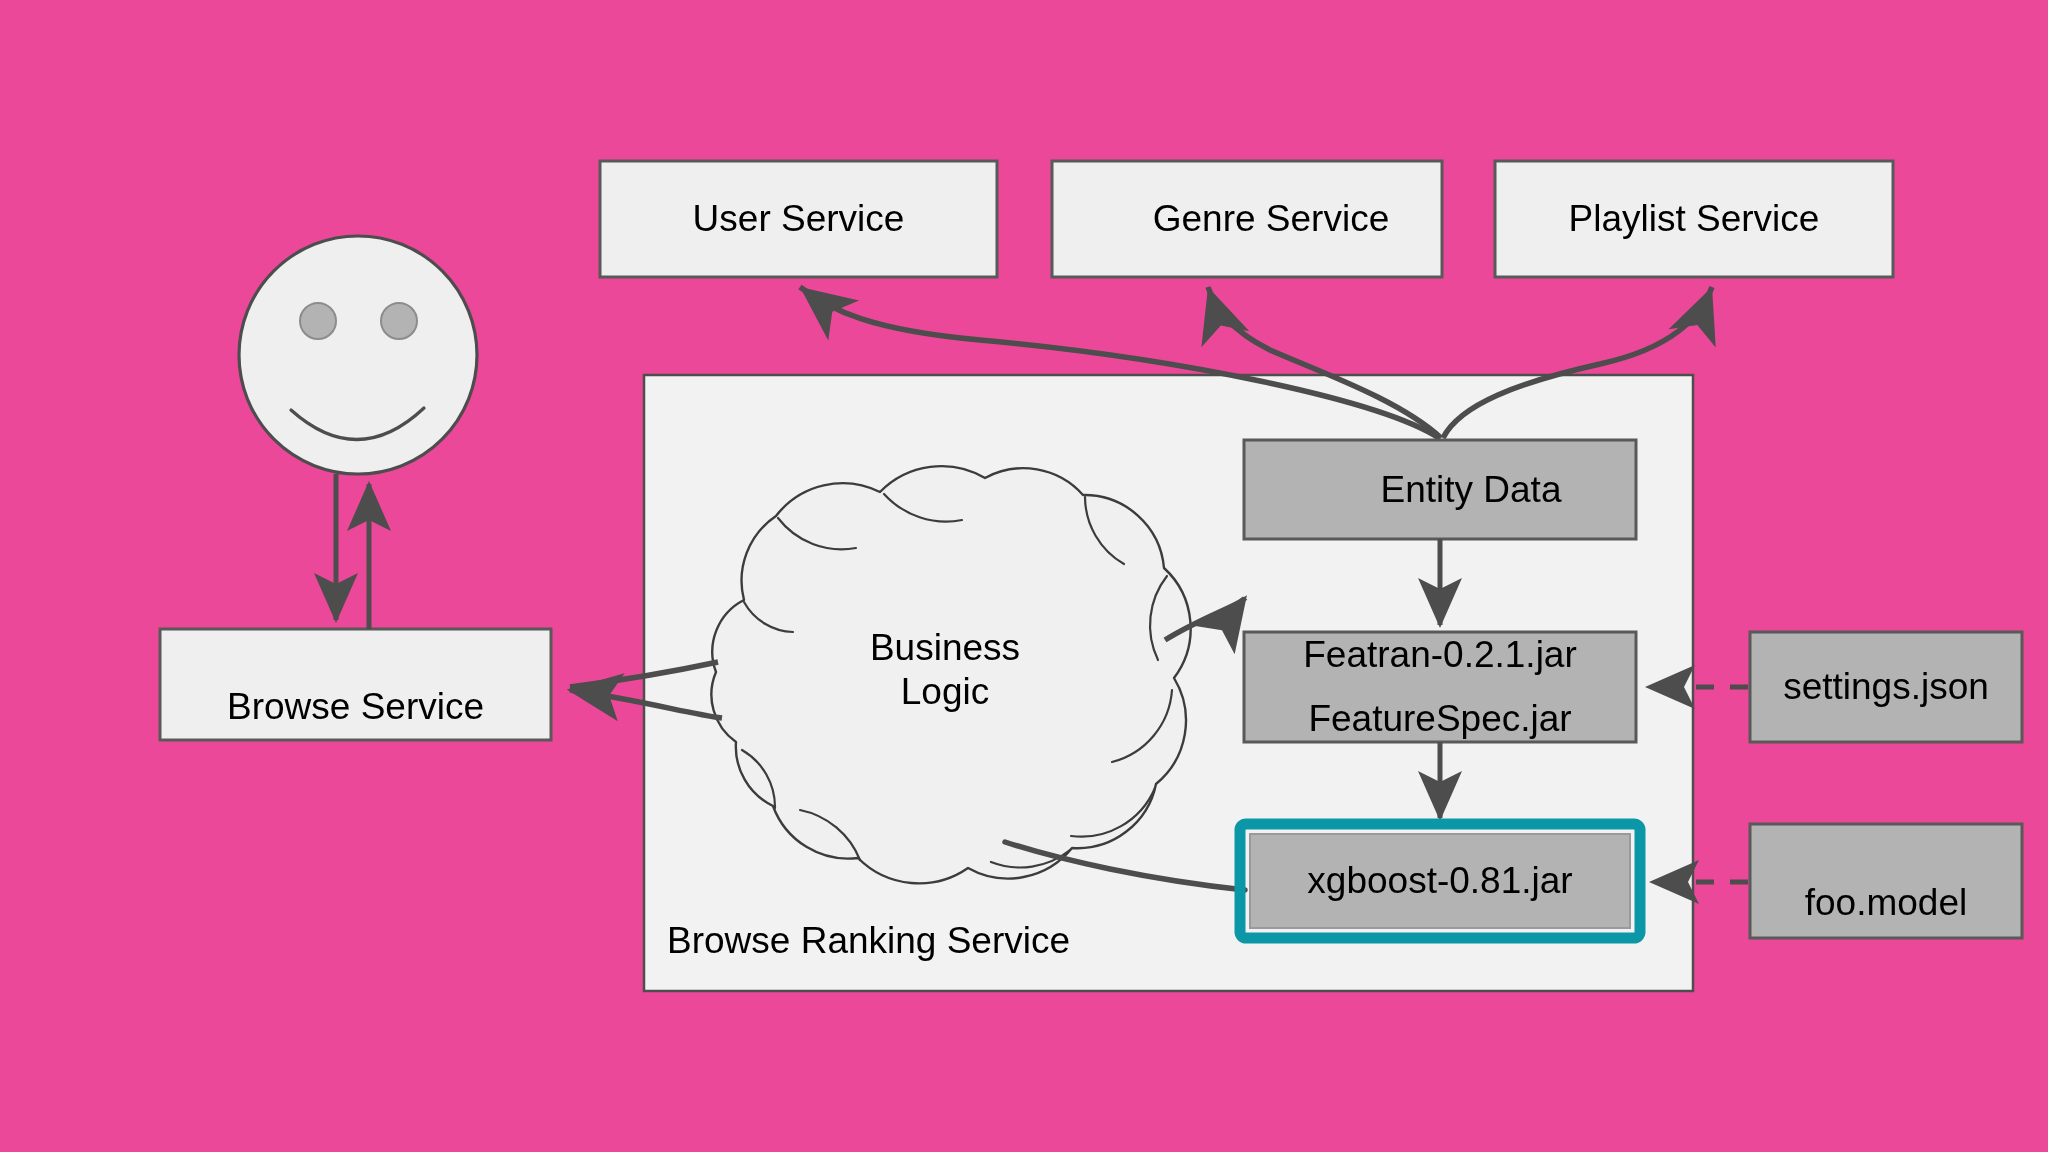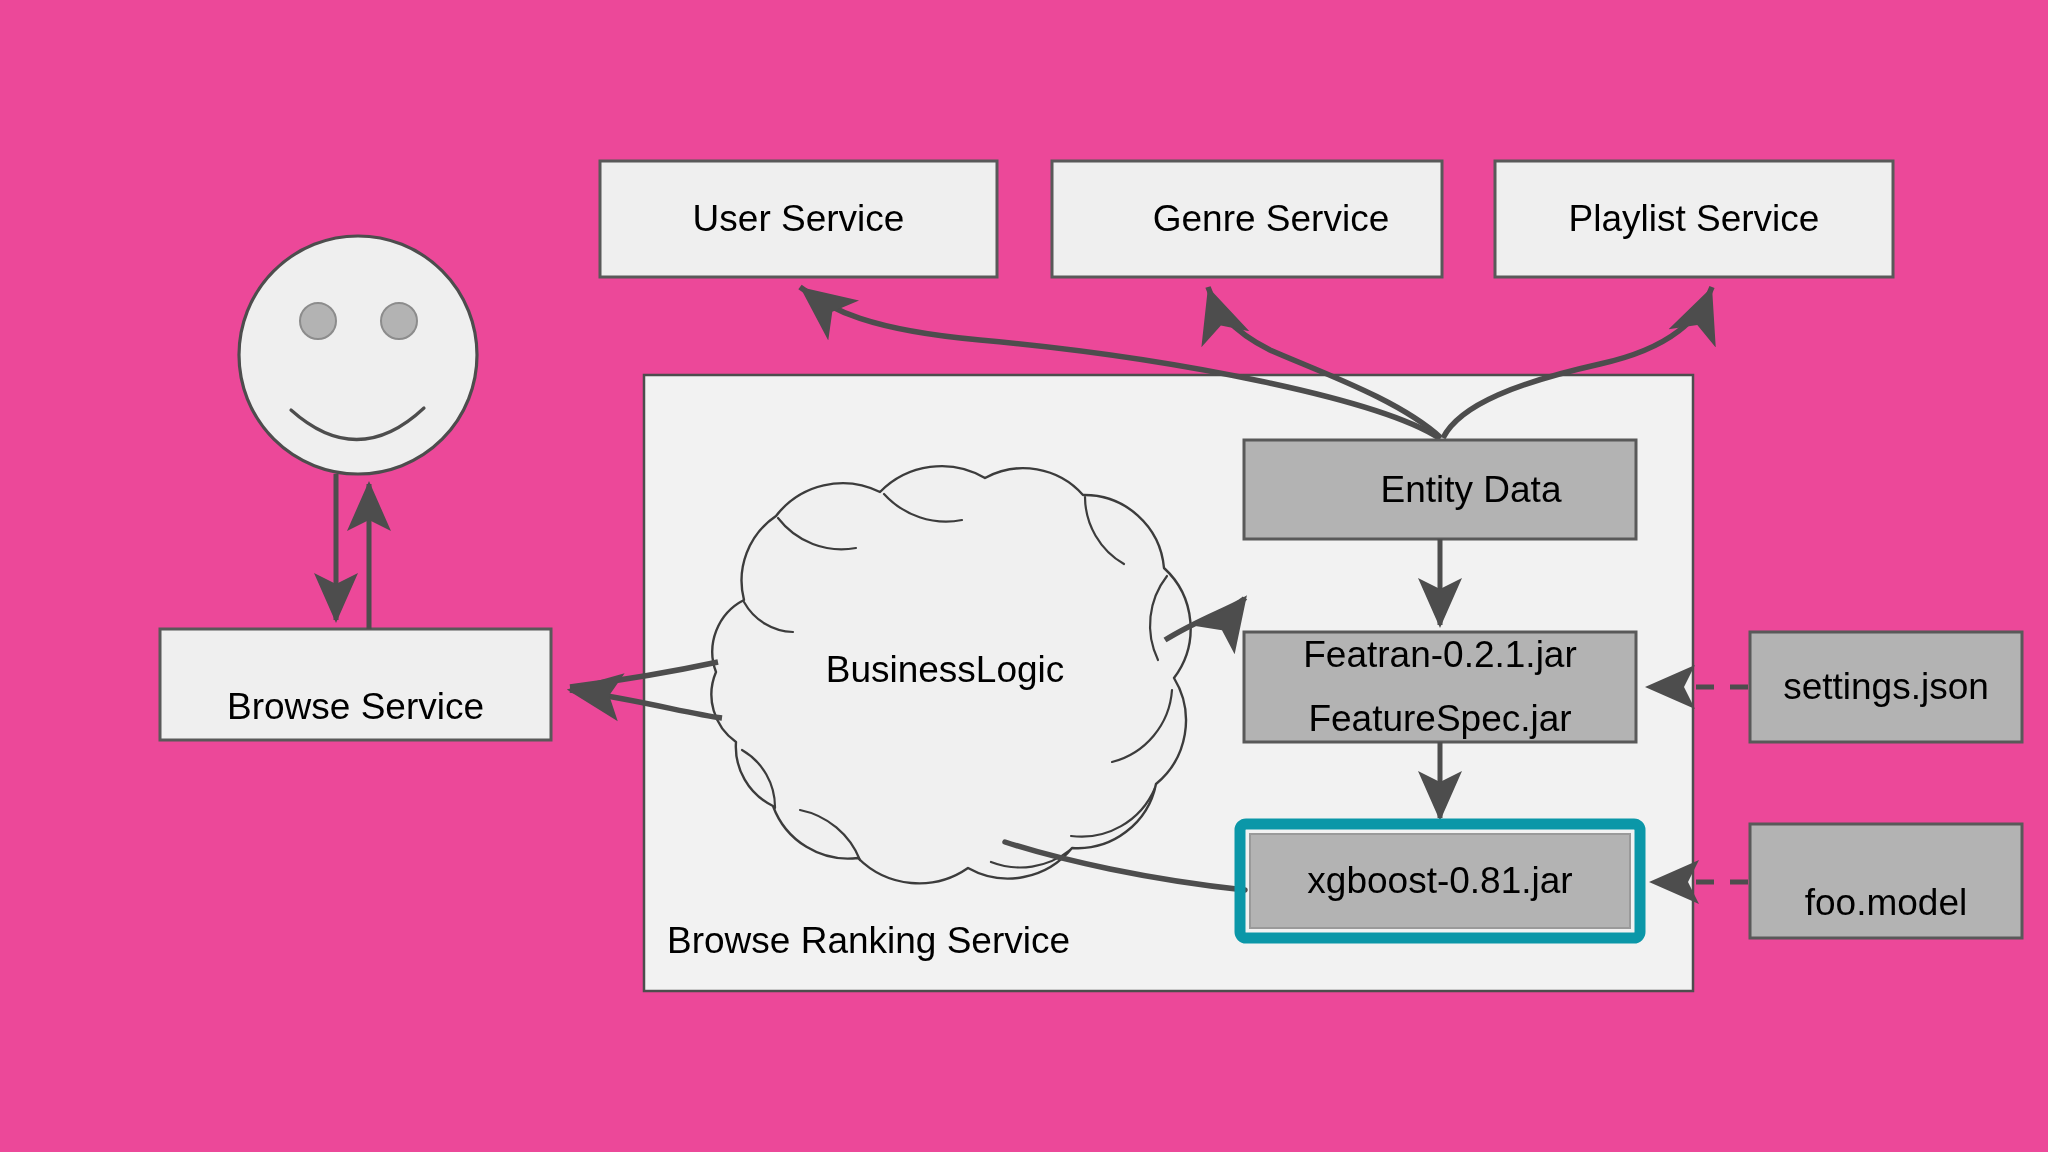--- a/index.html
+++ b/index.html
@@ -139,21 +139,21 @@
   </svg>
 
   <div class="node-text box-label" style="left:600px; top:161px; width:397px; height:116px;">User Service</div>
 
   <div class="node-text box-label" style="left:1052px; top:161px; width:390px; height:116px;margin-left:24px;">Genre Service</div>
 
   <div class="node-text box-label" style="left:1495px; top:161px; width:398px; height:116px;border-radius:21px;">Playlist Service</div>
 
   <div class="node-text box-label" style="left:160px; top:629px; width:391px; height:128px;margin-top:14px;">Browse Service</div>
 
-  <div class="node-text cloud-label" style="left:745px; top:600px; width:400px; height:140px; flex-direction:row;">
+  <div class="node-text cloud-label" style="left:745px; top:600px; width:400px; height:140px; flex-direction:column;">
     <span>Business</span>
     <span>Logic</span>
   </div>
 
   <div class="node-text box-label" style="left:1244px; top:440px; width:392px; height:99px;margin-left:31px;">Entity Data</div>
 
   <div class="node-text stack-label" style="left:1244px; top:632px; width:392px; height:110px; flex-direction:column;gap:20px;">
     <span>Featran-0.2.1.jar</span>
     <span>FeatureSpec.jar</span>
   </div>

